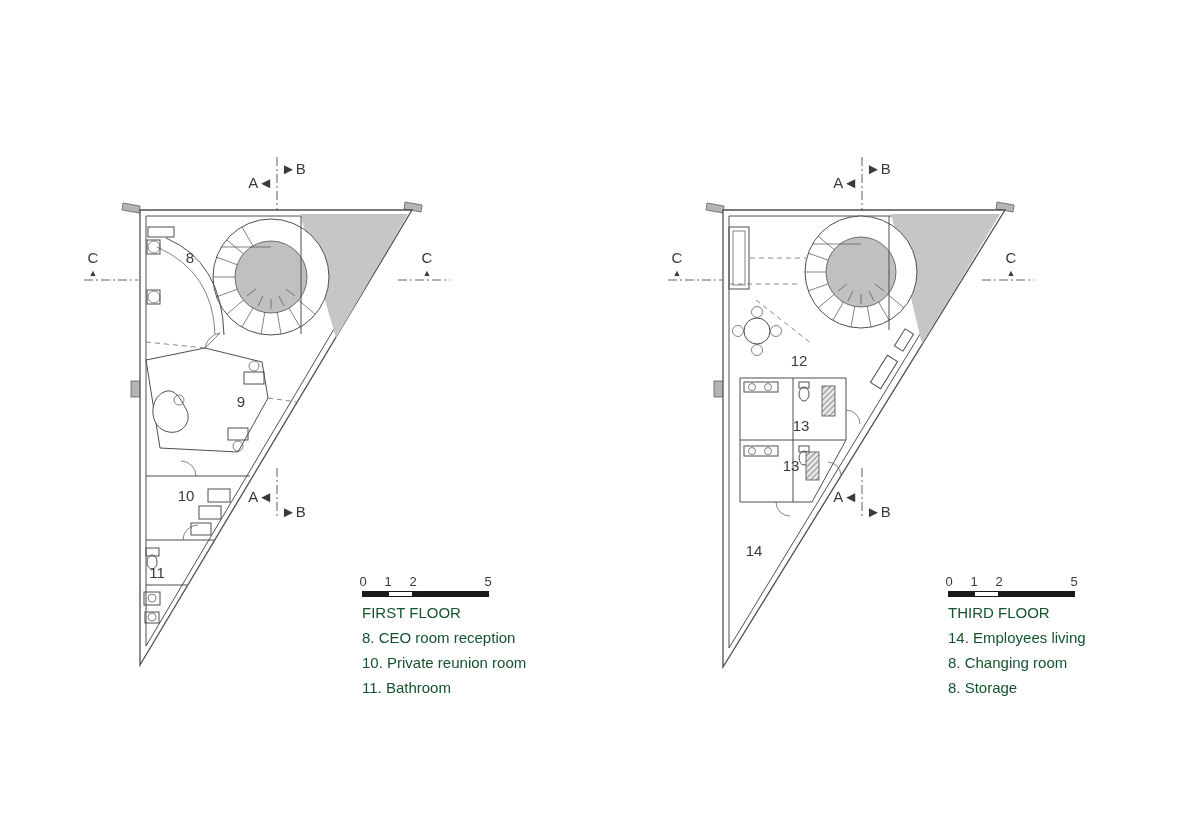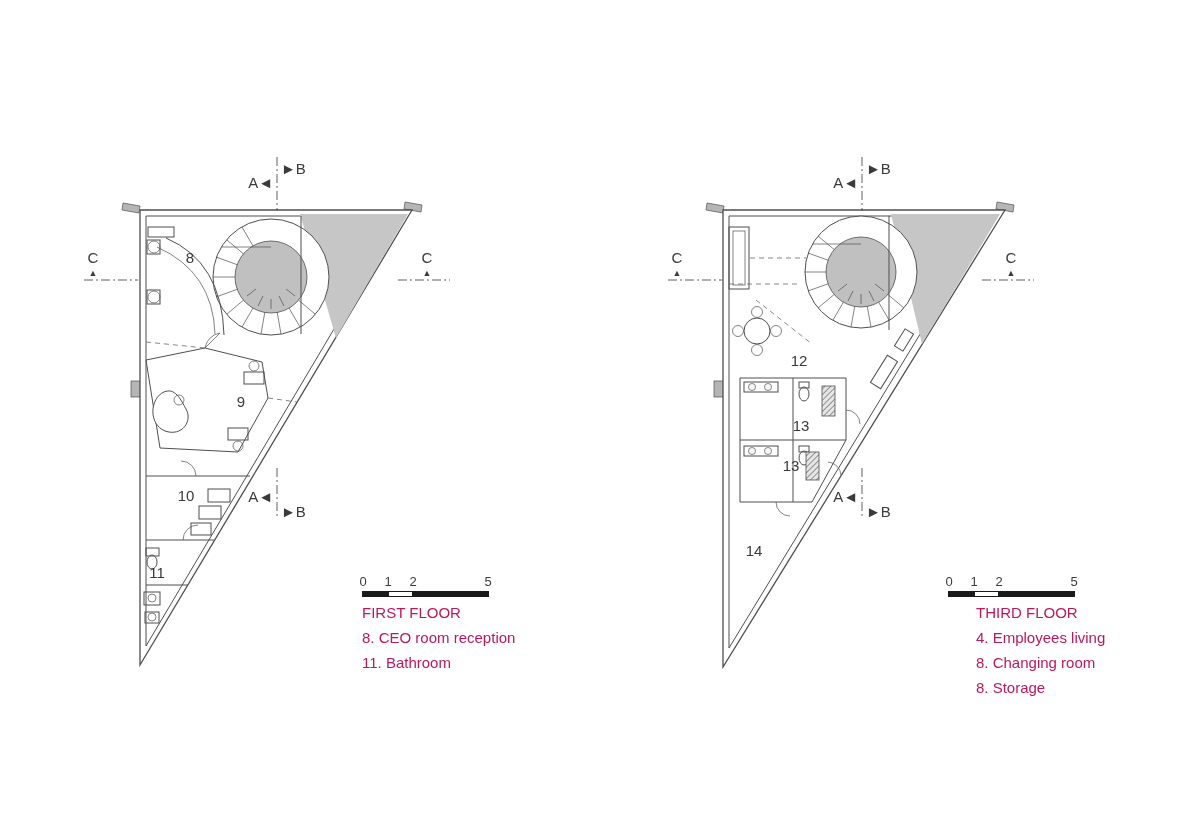--- a/index.html
+++ b/index.html
@@ -14,21 +14,21 @@
   .sw   {stroke:#4f4f4f;stroke-width:1;fill:#ffffff;}
   .thin {stroke:#4f4f4f;stroke-width:.7;fill:none;}
   .dash {stroke:#6a6a6a;stroke-width:.8;fill:none;stroke-dasharray:5 4;}
   .dashdot{stroke:#4f4f4f;stroke-width:.9;fill:none;stroke-dasharray:9 3 2 3;}
   .gray {fill:#c6c6c6;stroke:none;}
   .wallcap{fill:#b5b5b5;stroke:#4f4f4f;stroke-width:.7;}
   .hub  {fill:#c0c0c0;stroke:#4f4f4f;stroke-width:.8;}
   .lbl  {font-size:15px;fill:#3a3a3a;font-family:"Liberation Sans",sans-serif;}
   .lblS {font-size:9px;fill:#3a3a3a;font-family:"Liberation Sans",sans-serif;}
   
-  .legend{position:absolute;font-size:15px;line-height:25px;color:#be185d;white-space:nowrap;}
+  .legend{position:absolute;font-size:15px;line-height:25px;color:#14532d;white-space:nowrap;}
   
   .scalebar{position:absolute;width:130px;}
   .scalebar .nums{position:relative;height:15px;font-size:13px;color:#3a3a3a;}
   .scalebar .nums span{position:absolute;transform:translateX(-50%);top:0;}
   .scalebar .bar{display:flex;height:6px;margin-top:2px;}
   .scalebar .bar div{box-sizing:border-box;border:1px solid #1a1a1a;height:6px;}
   .seg-b{background:#1a1a1a;}
   .seg-w{background:#ffffff;}
 </style>
 </head>
@@ -279,37 +279,38 @@
   <div class="bar">
     <div class="seg-b" style="width:26px;"></div>
     <div class="seg-w" style="width:25px;"></div>
     <div class="seg-b" style="width:76px;"></div>
   </div>
 </div>
 
 <div class="legend" style="left:362px;top:600px;">
   <div>FIRST FLOOR</div>
   <div>8. CEO room reception</div>
+  <div>10. Private reunion room</div>
   <div>11. Bathroom</div>
 </div>
 
 <div class="scalebar" style="left:948px;top:574px;">
   <div class="nums">
     <span style="left:1px;">0</span>
     <span style="left:26px;">1</span>
     <span style="left:51px;">2</span>
     <span style="left:126px;">5</span>
   </div>
   <div class="bar">
     <div class="seg-b" style="width:26px;"></div>
     <div class="seg-w" style="width:25px;"></div>
     <div class="seg-b" style="width:76px;"></div>
   </div>
 </div>
 
-<div class="legend" style="left:948px;top:600px;margin-left:28px;">
+<div class="legend" style="left:948px;top:600px;">
   <div>THIRD FLOOR</div>
-  <div>4. Employees living</div>
+  <div>14. Employees living</div>
   <div>8. Changing room</div>
   <div>8. Storage</div>
 </div>
 
 </div>
 
 </body></html>

